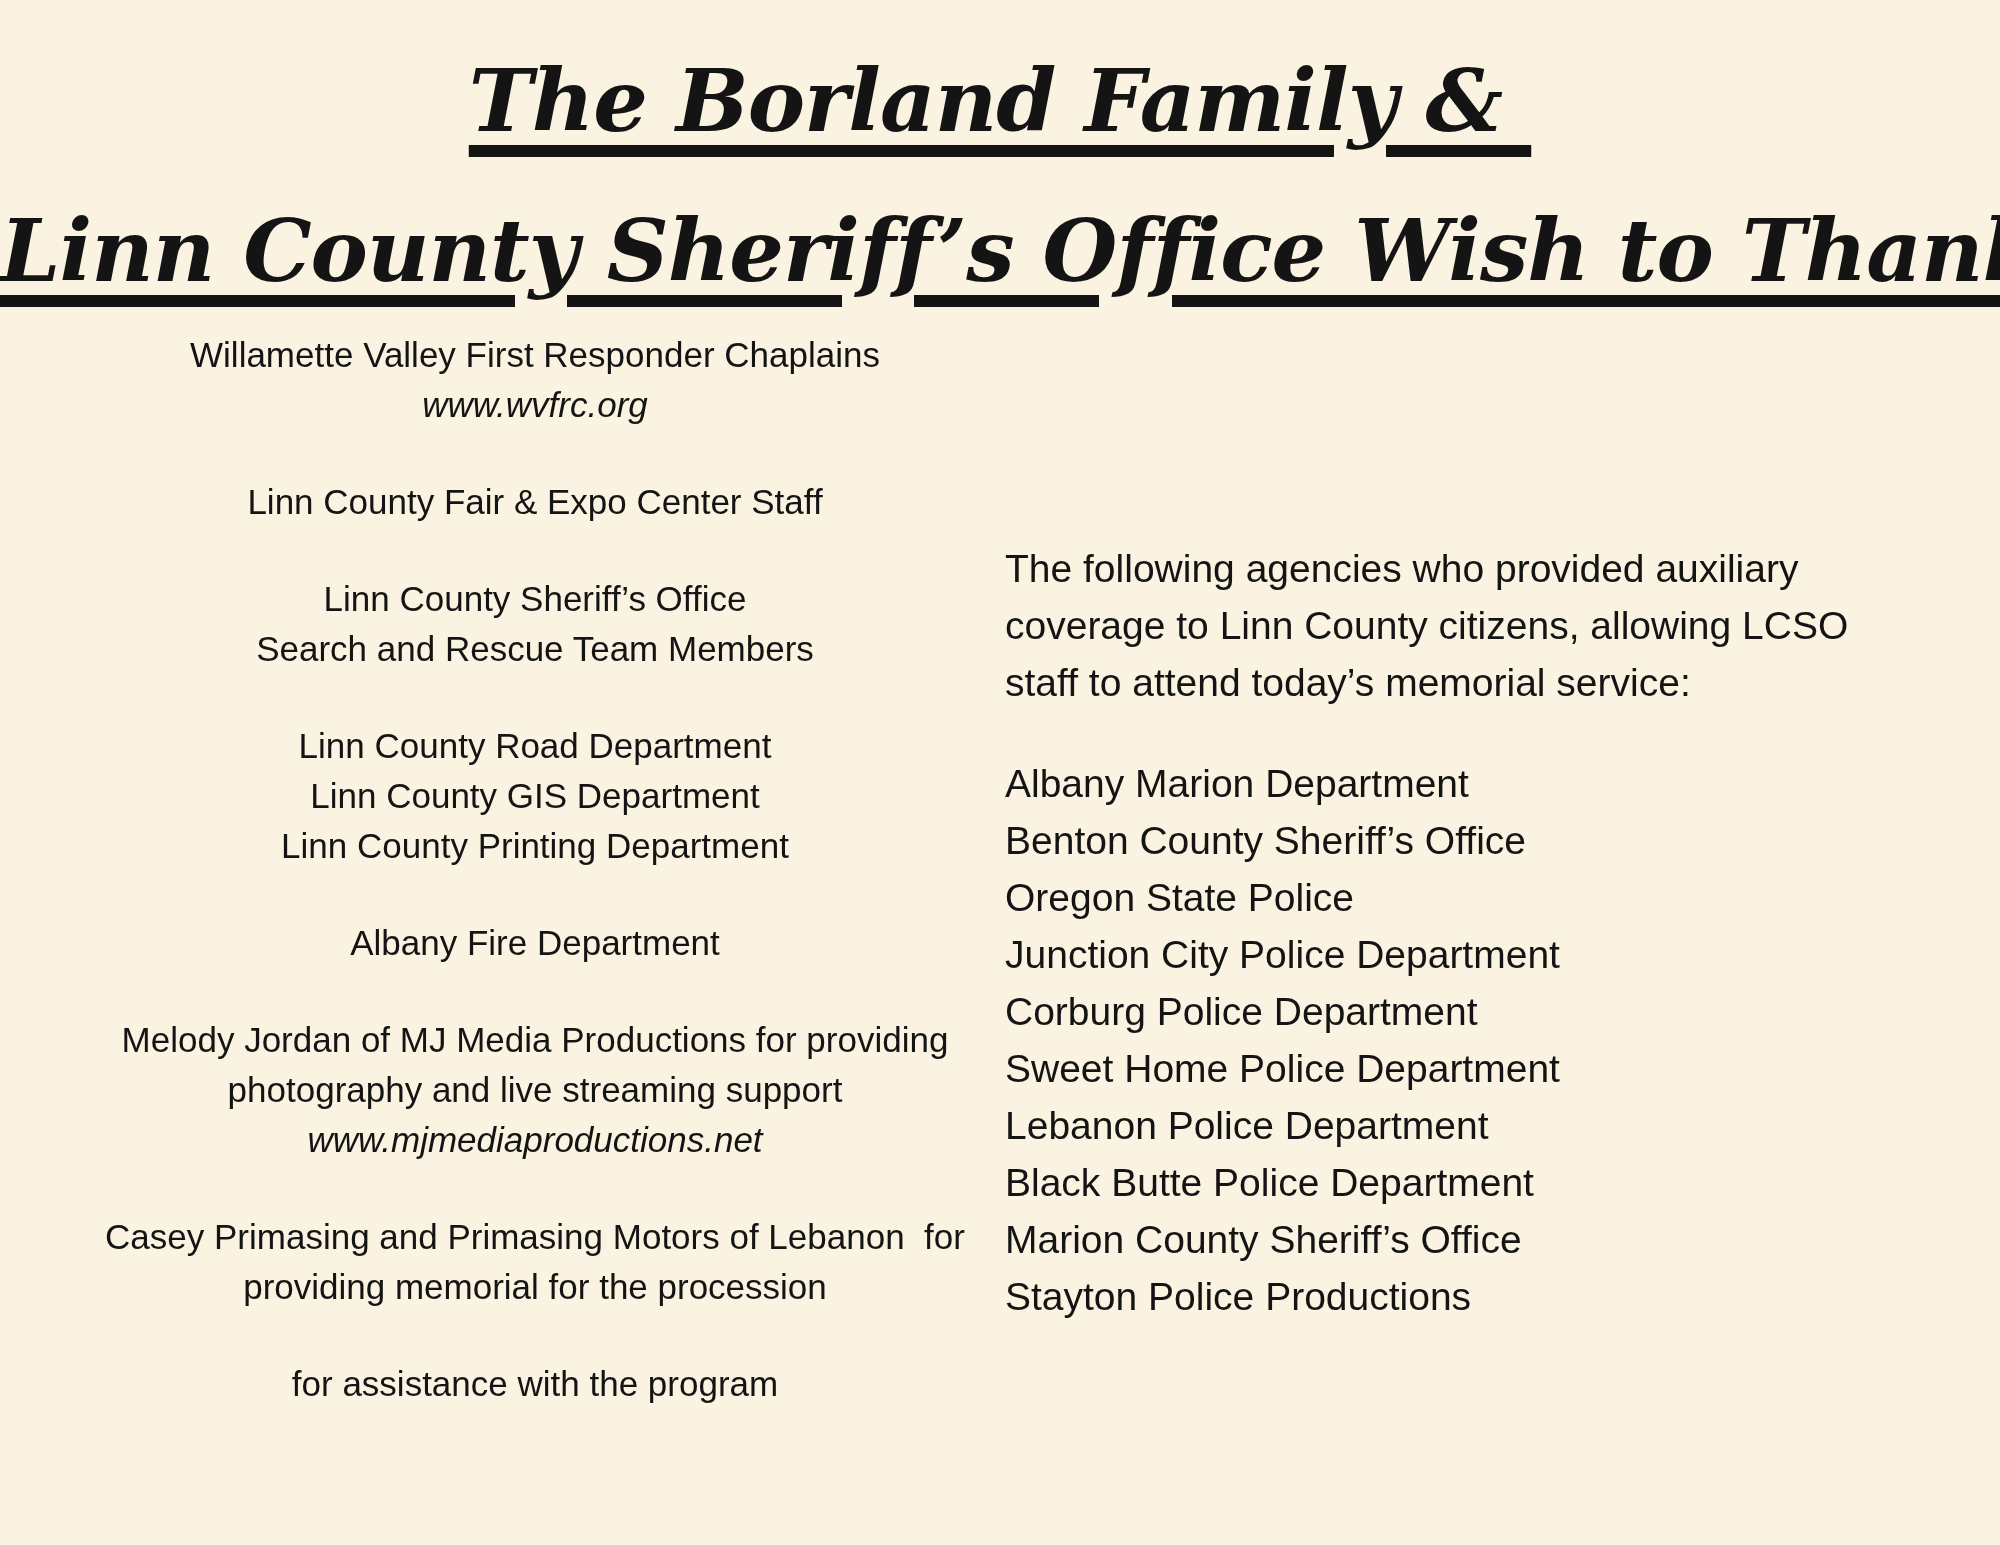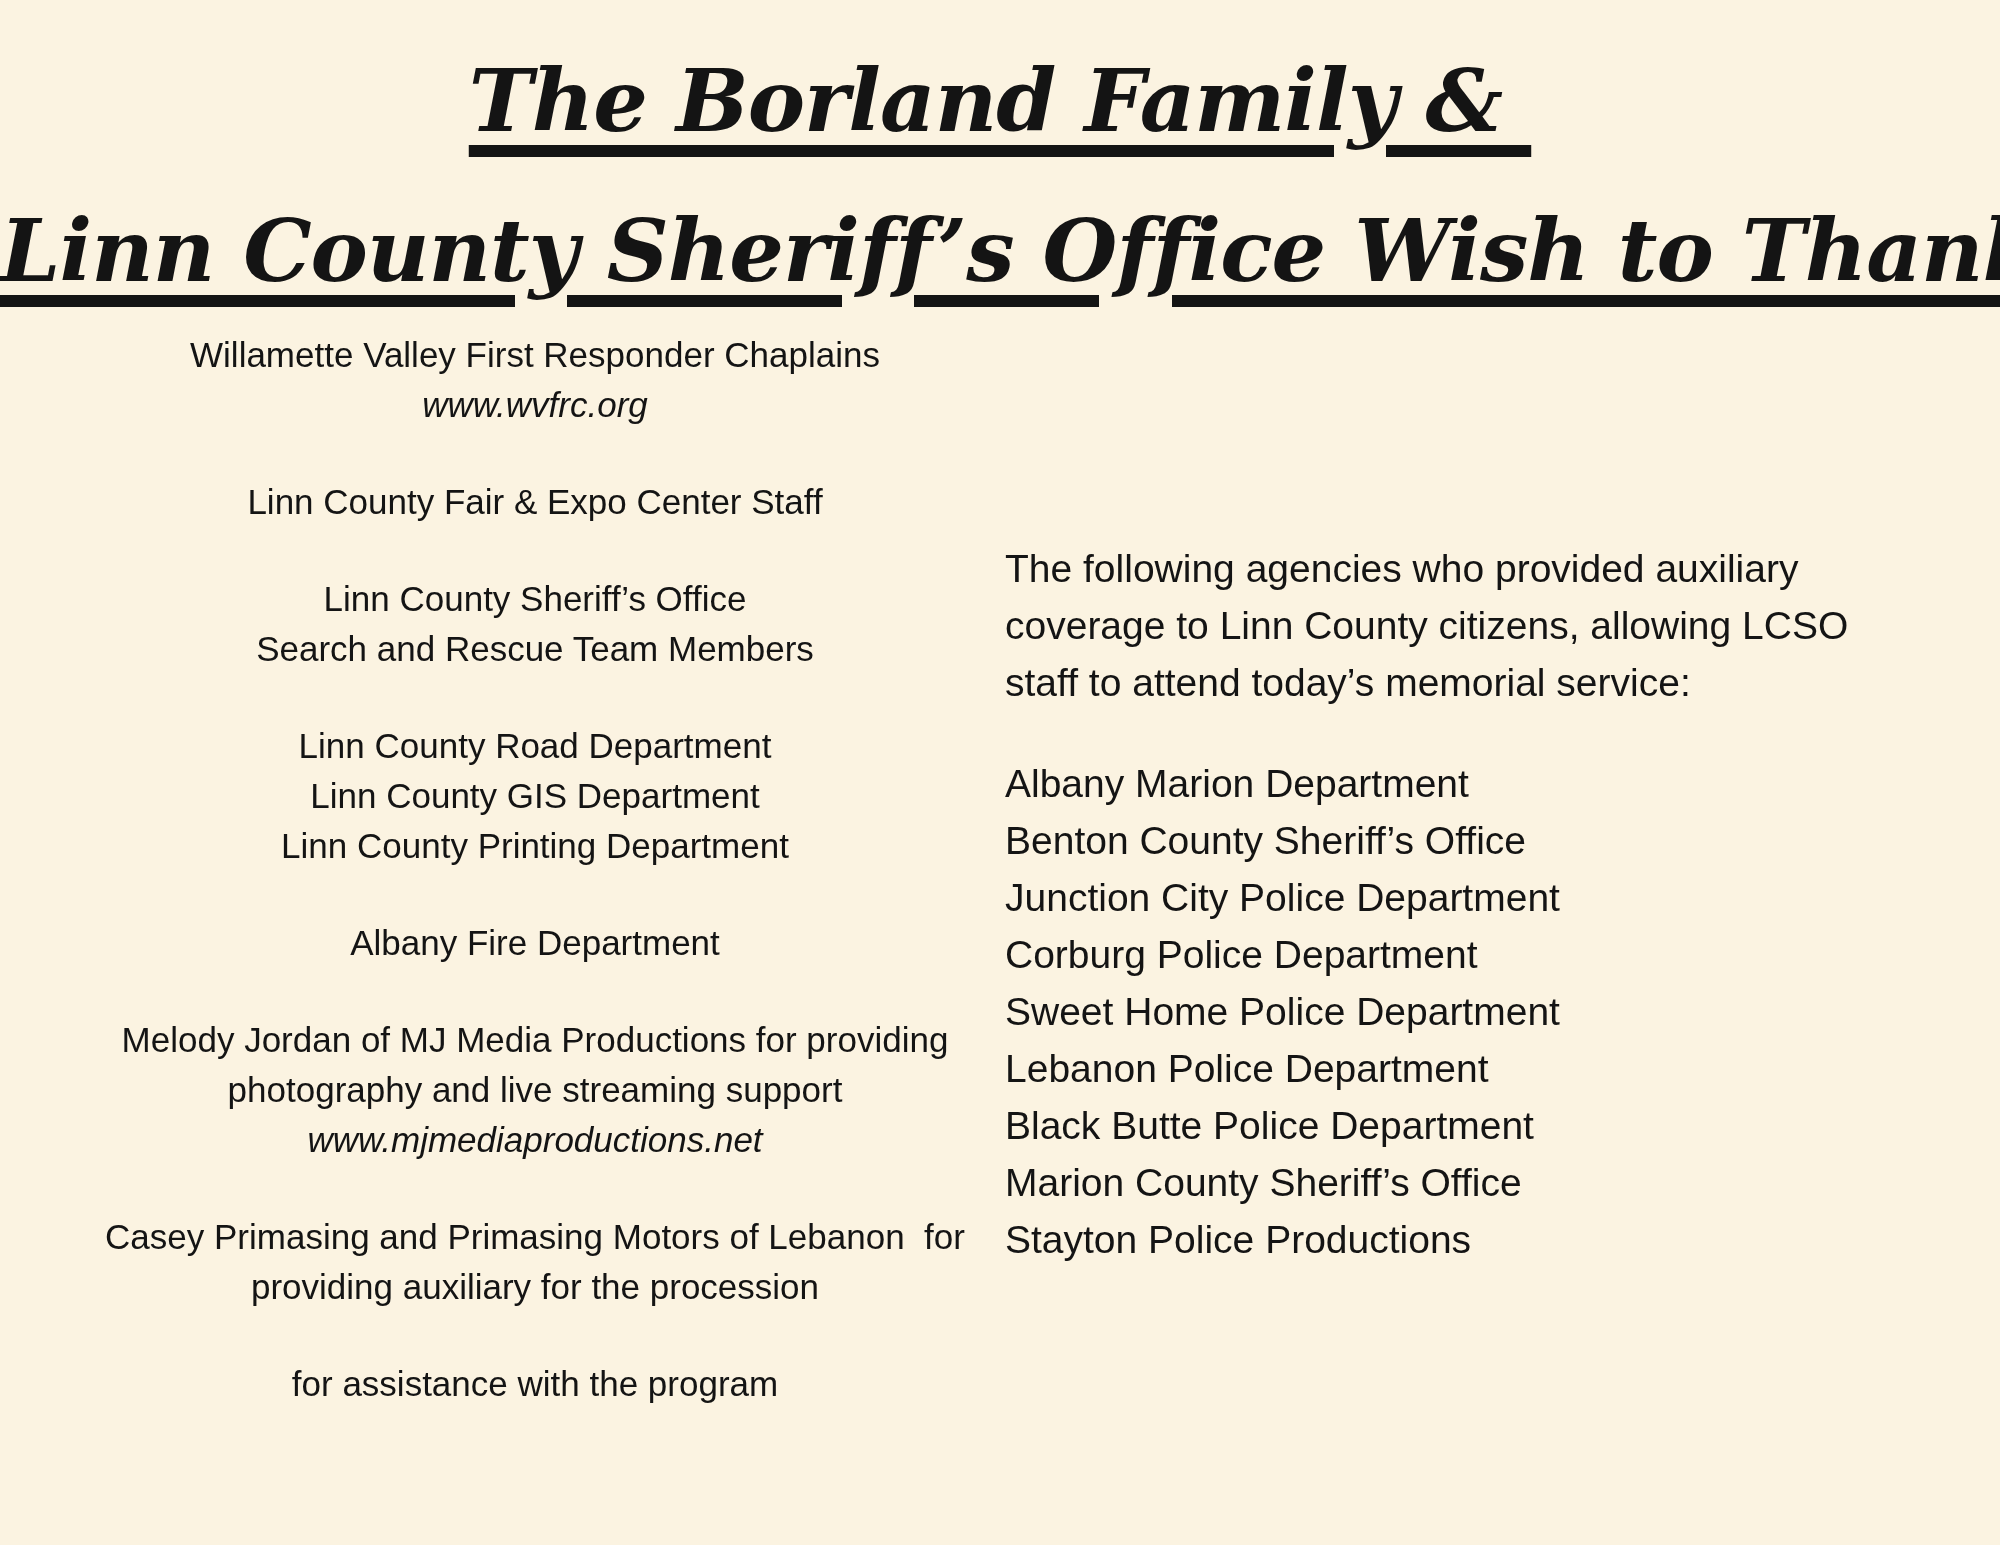--- a/index.html
+++ b/index.html
@@ -104,36 +104,37 @@
     <p class="thank-group">
       <span class="line">Albany Fire Department</span>
     </p>
     <p class="thank-group">
       <span class="line">Melody Jordan of MJ Media Productions for providing</span>
       <span class="line">photography and live streaming support</span>
       <span class="line italic">www.mjmediaproductions.net</span>
     </p>
     <p class="thank-group">
       <span class="line">Casey Primasing and Primasing Motors of Lebanon  for</span>
-      <span class="line">providing auxiliary for the procession</span>
+      <span class="line">providing memorial for the procession</span>
     </p>
     <p class="thank-group">
       <span class="line">for assistance with the program</span>
     </p>
   </section>
 
   <section class="right-col">
     <p class="agencies-intro">
       <span class="line">The following agencies who provided auxiliary</span>
       <span class="line">coverage to Linn County citizens, allowing LCSO</span>
       <span class="line">staff to attend today’s memorial service:</span>
     </p>
     <ul class="agency-list">
       <li>Albany Marion Department</li>
       <li>Benton County Sheriff’s Office</li>
+      <li>Oregon State Police</li>
       <li>Junction City Police Department</li>
       <li>Corburg Police Department</li>
       <li>Sweet Home Police Department</li>
       <li>Lebanon Police Department</li>
       <li>Black Butte Police Department</li>
       <li>Marion County Sheriff’s Office</li>
       <li>Stayton Police Productions</li>
     </ul>
   </section>
 

